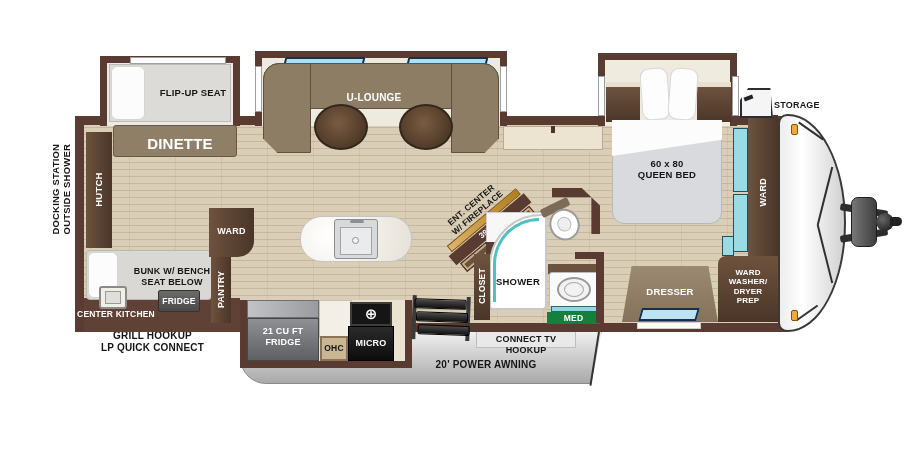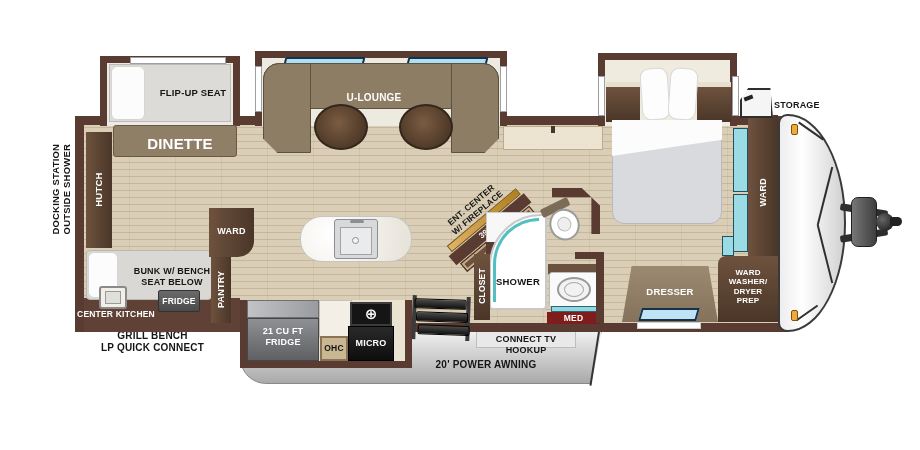--- a/index.html
+++ b/index.html
@@ -25,21 +25,21 @@
   .table{border-radius:50%;background:radial-gradient(circle at 45% 40%,#7b5c42 0%,#4f3a28 70%);
          border:2px solid #33261b}
 </style>
 </head>
 <body>
 
 <div id="stage">
 
   <div class="lbl vert" style="left:-14px;top:178px;width:150px;font-size:9.5px">DOCKING STATION
 OUTSIDE SHOWER</div>
-  <div class="lbl" style="left:60px;top:330px;width:185px;font-size:10px">GRILL BENCH
+  <div class="lbl" style="left:60px;top:330px;width:185px;font-size:10px">GRILL HOOKUP
 LP QUICK CONNECT</div>
 
   <div class="abs" style="left:240px;top:330px;width:362px;height:54px;background:linear-gradient(180deg,#f1f1f1,#a9a9a9);
               border:1px solid #8a8a8a;border-radius:2px 0 10px 26px;clip-path:polygon(0 0,100% 0,97% 100%,0 100%)"></div>
   <div class="abs" style="left:594px;top:328px;width:2px;height:58px;background:#333;transform:rotate(9deg)"></div>
   <div class="abs" style="left:476px;top:330px;width:100px;height:18px;background:#e9e9e9;border:1px solid #bdbdbd"></div>
   <div class="lbl" style="left:478px;top:334px;width:96px;font-size:9px">CONNECT TV HOOKUP</div>
   <div class="lbl" style="left:428px;top:359px;width:116px;font-size:10px">20' POWER AWNING</div>
 
   <div class="abs floor" style="left:84px;top:125px;width:694px;height:198px"></div>
@@ -155,27 +155,29 @@
     <div style="position:absolute;left:2px;top:0;width:30px;height:9px;background:#7b6b57;border-radius:2px"></div>
     <div style="position:absolute;left:3px;top:8px;width:30px;height:32px;background:#fff;border:2px solid #9b9b9b;border-radius:50%"></div>
     <div style="position:absolute;left:11px;top:16px;width:14px;height:15px;background:#eee;border:1px solid #bbb;border-radius:50%"></div>
   </div>
 
   <div class="abs" style="left:548px;top:264px;width:52px;height:10px;background:#6b5140"></div>
   <div class="abs" style="left:549px;top:272px;width:50px;height:36px;background:#fafafa;border:1px solid #bbbbbb;border-radius:3px"></div>
   <div class="abs" style="left:557px;top:277px;width:34px;height:25px;background:#f2f2f2;border:2px solid #999;border-radius:50%"></div>
   <div class="abs" style="left:564px;top:282px;width:20px;height:15px;border:1px solid #aaa;border-radius:50%"></div>
   <div class="abs" style="left:551px;top:306px;width:46px;height:6px;background:#8fd8e0;border:1px solid #2b6472"></div>
-  <div class="lbl lw" style="left:547px;top:312px;width:53px;font-size:8.5px;background:#7f1d1d;padding:1px 0">MED</div>
+  <div class="lbl lw" style="left:547px;top:312px;width:53px;font-size:8.5px;background:#15803d;padding:1px 0">MED</div>
   <div class="abs wall" style="left:596px;top:252px;width:8px;height:71px"></div>
   <div class="abs wall" style="left:575px;top:252px;width:29px;height:7px"></div>
 
   <div class="abs" style="left:612px;top:120px;width:110px;height:104px;background:#d9dade;border:1px solid #b8b9be;border-radius:0 0 12px 12px"></div>
   <div class="abs" style="left:612px;top:120px;width:110px;height:36px;background:#fcfcfd;
               clip-path:polygon(0 0,100% 0,100% 55%,0 100%)"></div>
+  <div class="lbl" style="left:614px;top:158px;width:106px;font-size:9.5px">60 x 80
+QUEEN BED</div>
 
   <div class="abs" style="left:622px;top:266px;width:96px;height:56px;background:linear-gradient(180deg,#9b8970,#84725c);
               clip-path:polygon(10% 0,90% 0,100% 100%,0 100%)"></div>
   <div class="lbl lw" style="left:622px;top:286px;width:96px;font-size:9.5px">DRESSER</div>
   <div class="abs winblue" style="left:640px;top:308px;width:58px;height:13px;transform:skewX(-16deg);background:#bfe3f5"></div>
   <div class="abs" style="left:637px;top:322px;width:64px;height:7px;background:#fff;border:1px solid #cfcfcf"></div>
 
   <div class="abs wood" style="left:748px;top:115px;width:30px;height:143px"></div>
   <div class="lbl lw vert" style="left:723px;top:187px;width:80px;font-size:9px">WARD</div>
   <div class="abs" style="left:733px;top:128px;width:15px;height:64px;background:#9adbe4;border:1px solid #23505e"></div>

